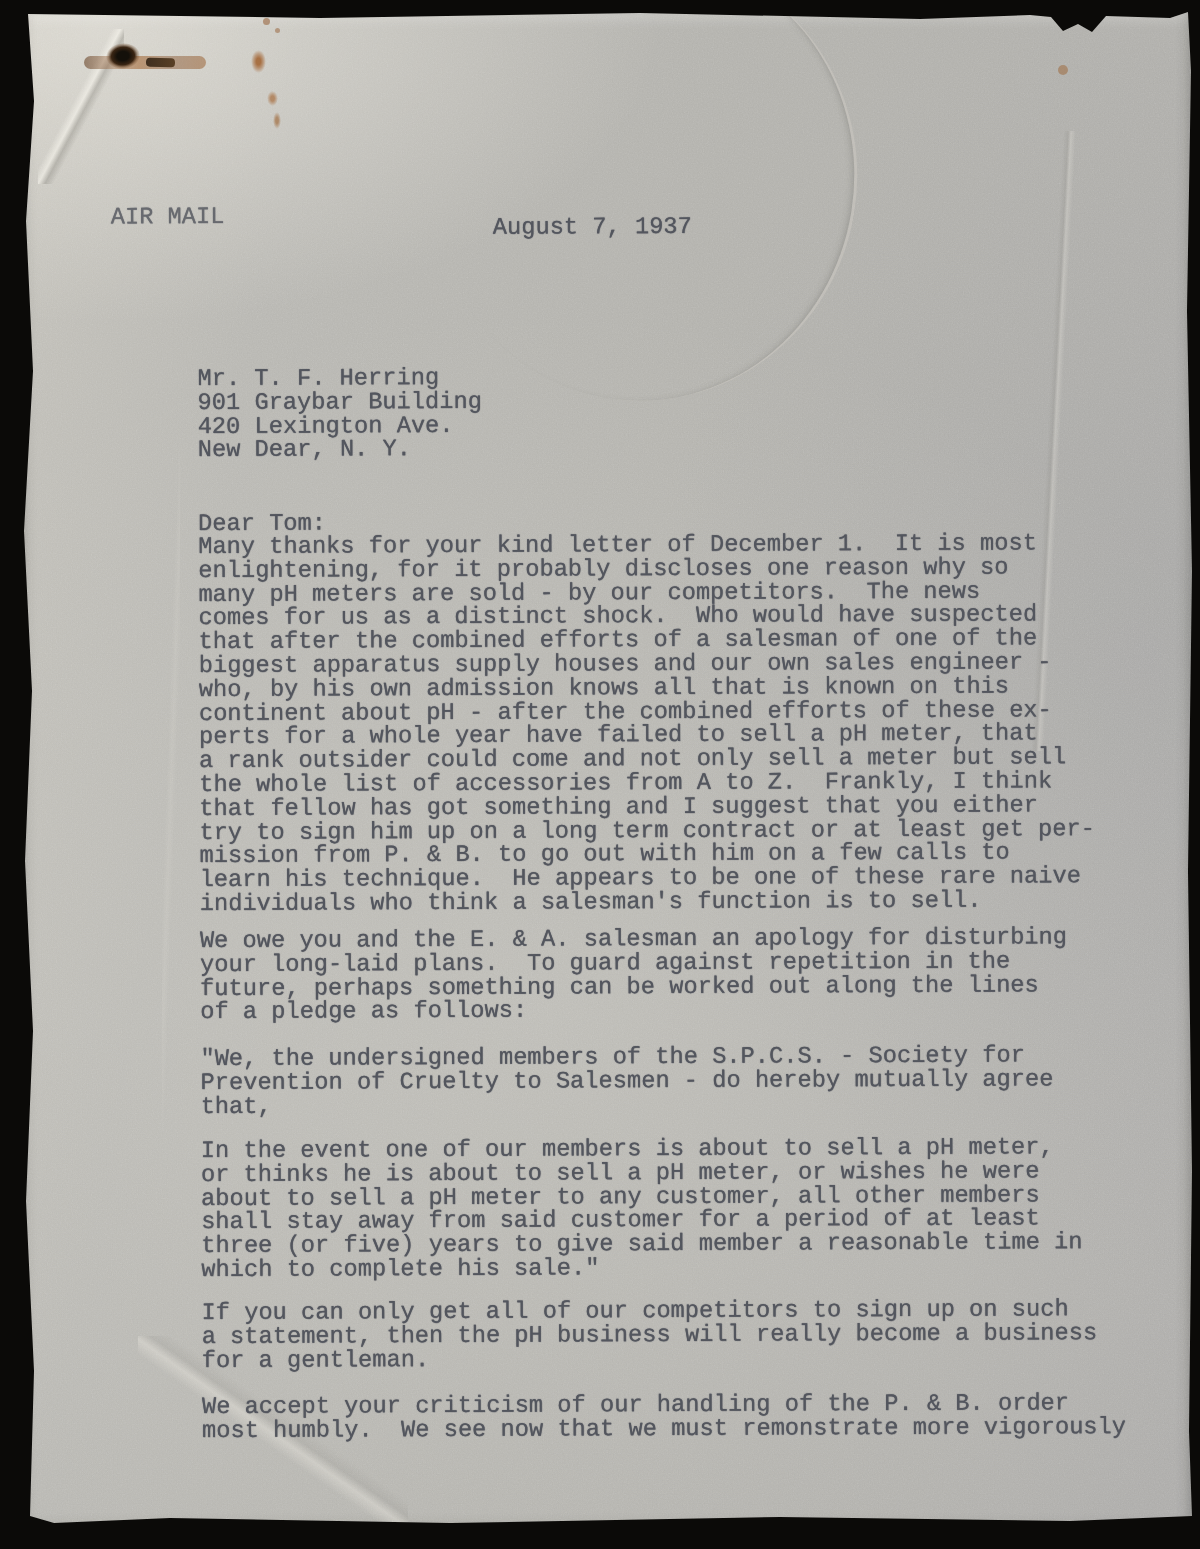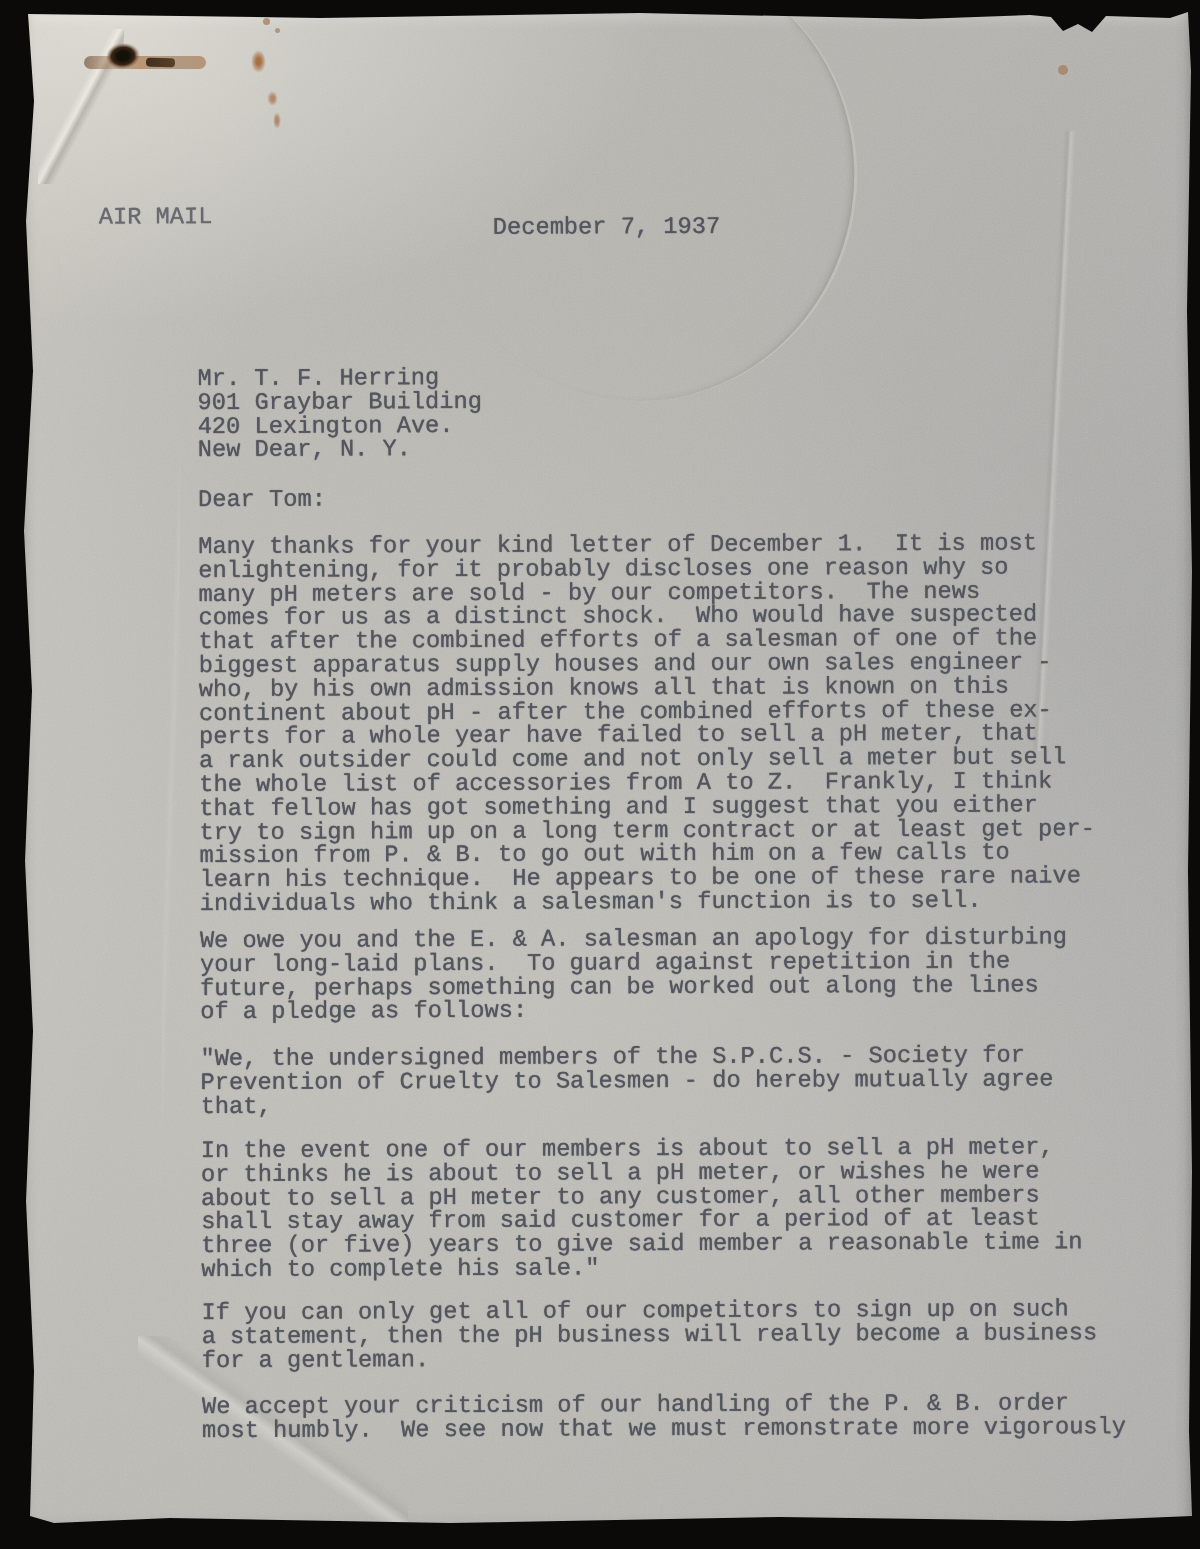--- a/index.html
+++ b/index.html
@@ -70,24 +70,24 @@
   .rust-c2{left:255px;top:17px;width:5px;height:5px;border-radius:50%;opacity:.45;background:#8d5223;}
   .rust-d{left:1038px;top:54px;width:10px;height:10px;border-radius:50%;opacity:.45;filter:blur(.5px);background:#9a5c28;}
   .text-layer{
     position:absolute;left:0;top:0;width:100%;height:100%;
     transform:rotate(-0.25deg);transform-origin:200px 500px;
     color:var(--ink,#53565e);
     font-size:23.7px;line-height:23.8px;
     text-shadow:0 0 1.1px rgba(83,86,94,0.85), 0.3px 0.3px 0 rgba(83,86,94,0.35);
   }
   .t{position:absolute;white-space:pre-wrap;}
-  .airmail{left:80px;top:194px;opacity:.82;}
+  .airmail{left:92px;top:194px;opacity:.82;}
   .date{left:474px;top:206px;}
   .recipient{left:178px;top:356px;}
-  .salutation{left:178px;top:477px;}
+  .salutation{left:178px;top:501px;}
   .p1{left:178px;top:524px;}
   .p2{left:178px;top:918px;}
   .p3{left:178px;top:1036px;}
   .p4{left:178px;top:1128px;}
   .p5{left:178px;top:1290px;}
   .p6{left:178px;top:1384px;}
 </style>
 </head>
 <body>
 
@@ -113,21 +113,21 @@
     <div class="stain staple-dash"></div>
     <div class="stain rust-a"></div>
     <div class="stain rust-b1"></div>
     <div class="stain rust-b2"></div>
     <div class="stain rust-c1"></div>
     <div class="stain rust-c2"></div>
     <div class="stain rust-d"></div>
 
     <div class="text-layer">
       <div class="t airmail">AIR MAIL</div>
-      <div class="t date">December 7, 1937</div>
+      <div class="t date">August 7, 1937</div>
 
       <div class="t recipient"><span>Mr. T. F. Herring</span>
 <span>901 Graybar Building</span>
 <span>420 Lexington Ave.</span>
 <span>New Dear, N. Y.</span></div>
 
       <div class="t salutation">Dear Tom:</div>
 
       <div class="t p1">Many thanks for your kind letter of December 1.  It is most
 enlightening, for it probably discloses one reason why so

